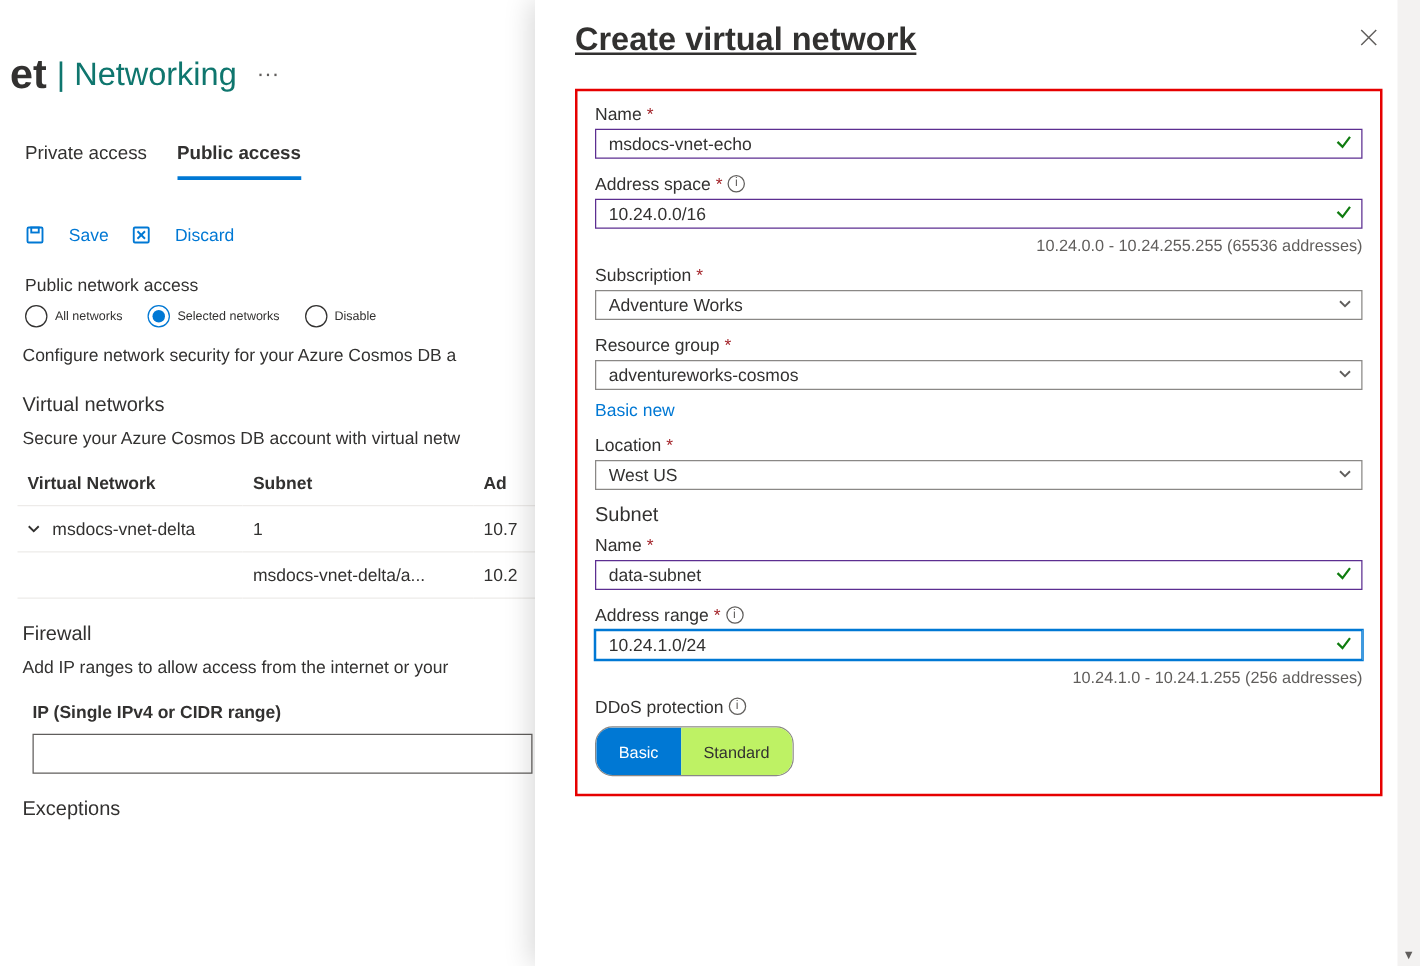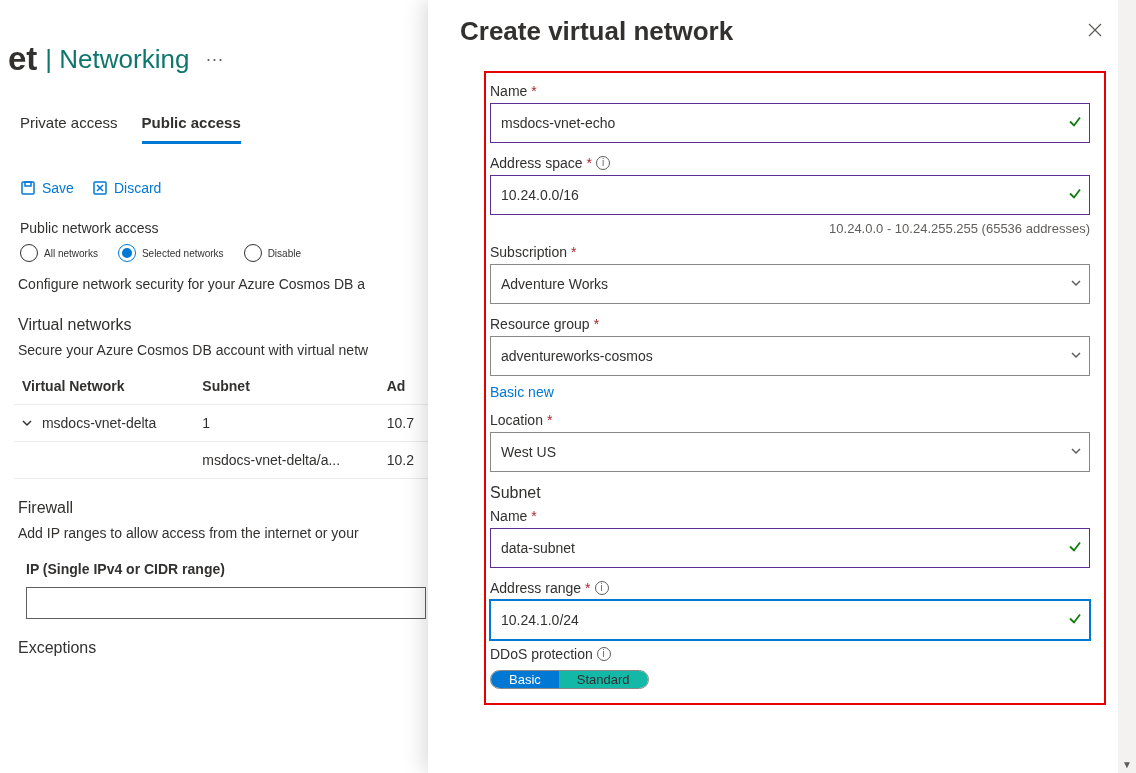--- a/index.html
+++ b/index.html
@@ -22,21 +22,21 @@
     padding: 40px 0 0 8px;
   }
   .page-title-row { display: flex; align-items: center; gap: 8px; margin-bottom: 30px; }
   .page-title { font-size: 33px; font-weight: 600; color: #323130; }
   .page-subtitle { font-size: 26px; font-weight: 400; color: #0f766e; }
   .more-dots { color: #605e5c; font-size: 18px; padding:0 8px; }
   .tabs { display: flex; gap: 24px; border-bottom: 0 solid transparent; margin-bottom: 36px; padding-left: 12px; }
   .tab { padding: 6px 0 10px 0; font-size: 15px; color: #323130; cursor: pointer; border-bottom: 3px solid transparent; }
   .tab.active { border-bottom-color: #0078d4; font-weight: 600; }
   .toolbar { display:flex; gap: 18px; padding-left: 12px; margin-bottom: 24px; align-items:center;}
-  .toolbar-btn { display:flex; align-items:center; gap:6px; color:#0078d4; cursor:pointer; font-size:14px;}
+  .toolbar-btn { display:flex; align-items:center; gap:19px; color:#0078d4; cursor:pointer; font-size:14px;}
   .toolbar-btn svg { stroke:#0078d4; fill:none;}
   .section-line { padding-left:12px; margin-bottom:8px; font-size:14px; color:#323130; }
   .radio-row{ display:flex; gap:20px; padding-left:12px; margin-bottom:14px; align-items:center;}
   .radio-item { display:flex; align-items:center; gap:6px; font-size:10px; cursor:pointer;}
   .radio-circle { width:18px; height:18px; border:1px solid #323130; border-radius:50%; display:flex; align-items:center; justify-content:center;}
   .radio-circle.selected { border-color:#0078d4;}
   .radio-dot { width:10px; height:10px; background:#0078d4; border-radius:50%;}
   .desc-line { padding-left:10px; font-size:14px; color:#323130; margin-bottom:24px;}
   .sect-header { padding-left:10px; font-size:16px; color:#323130; margin-bottom:8px;}
   .subdesc { padding-left:10px; font-size:14px; color:#323130; margin-bottom:10px;}
@@ -50,29 +50,29 @@
   .blade {
     position:absolute;
     top:0; right:0;
     width: 708px;
     height: 773px;
     background:#ffffff;
     box-shadow: -4px 0 20px rgba(0,0,0,0.15);
     padding: 16px 30px 10px 32px;
     overflow:hidden;
   }
-  .blade-header { display:flex; justify-content:space-between; align-items:center; margin-bottom:24px;}
+  .blade-header { display:flex; justify-content:space-between; align-items:center; margin-bottom:24px;text-decoration:underline;}
   .blade-title { font-size:26px; font-weight:600;}
   .close-x { font-size:18px; color:#605e5c; cursor:pointer; padding:4px;}
-  .form-area { border:2px solid #e60000; padding:10px 14px 14px 4px;margin-left:24px; }
+  .form-area { border:2px solid #e60000; padding:10px 14px 14px 14px; }
   .field-label { font-size:14px; margin-bottom:4px; color:#323130; display:flex; align-items:center; gap:4px;}
   .req-star { color:#a4262c; }
   .info-icon { width:14px; height:14px; border:1px solid #605e5c; border-radius:50%; display:inline-flex; align-items:center; justify-content:center; font-size:10px; color:#605e5c; line-height:1;}
   .field-input {
-    width:100%; height:40px;
+    width:100%; height:24px;
     border:1px solid #8a8886;
     padding:0 28px 0 10px;
     font-size:14px;
     color:#323130;
     position:relative;
     background:#fff;
   }
   .input-wrap { position:relative; margin-bottom:6px;}
   .input-wrap.validated { }
   .input-wrap.validated .field-input { border:1px solid #5c2e91;}
@@ -83,23 +83,23 @@
   }
   .dropdown-arrow {
     position:absolute; right:8px; top:50%; transform:translateY(-50%);
     color:#605e5c;
   }
   .helper-right { text-align:right; font-size:13px; color:#605e5c; margin-bottom:8px;}
   .form-row { margin-bottom:12px; }
   .link-text { color:#0078d4; cursor:pointer; font-size:14px; margin-top:2px; display:inline-block;}
   .section-subtitle { font-size:16px; color:#323130; margin:10px 0 6px 0;}
   .toggle-group {
-    display:inline-flex; border:1px solid #8a8886; border-radius:14px; height:19px; overflow:hidden; margin-top:4px;
-  }
-  .toggle-opt { padding:0 18px; display:flex; align-items:center; font-size:13px; cursor:pointer; background:#14b8a6;}
+    display:inline-flex; border:1px solid #8a8886; border-radius:14px; height:40px; overflow:hidden; margin-top:4px;
+  }
+  .toggle-opt { padding:0 18px; display:flex; align-items:center; font-size:13px; cursor:pointer; background:#bef264;}
   .toggle-opt.active { background:#0078d4; color:#fff;}
   .scrollbar-fake {
     position:absolute; right:0; top:0; width:18px; height:100%;
     background:#f3f2f1;
     display:flex; flex-direction:column; justify-content:flex-end; align-items:center;
   }
   .scroll-arrow { color:#605e5c; font-size:10px; padding:3px 0;}
 </style>
 </head>
 <body>
@@ -316,20 +316,21 @@
         <span class="info-icon">i</span>
       </div>
       <div class="input-wrap focus">
         <input class="field-input" value="10.24.1.0/24" style="">
         <span class="check-mark">
           <svg width="14" height="14" viewBox="0 0 14 14">
               <path d="M2 7 L6 11 L12 3" stroke="#107c10" fill="none" stroke-width="1.8"></path>
             </svg>
         </span>
       </div>
+      <div class="helper-right">10.24.1.0 - 10.24.1.255 (256 addresses)</div>
     </div>
 
     
     <div class="field-label">
       <span>DDoS protection</span>
       <span class="info-icon">i</span>
     </div>
     <div class="toggle-group">
       <div class="toggle-opt active">Basic</div>
       <div class="toggle-opt">Standard</div>

